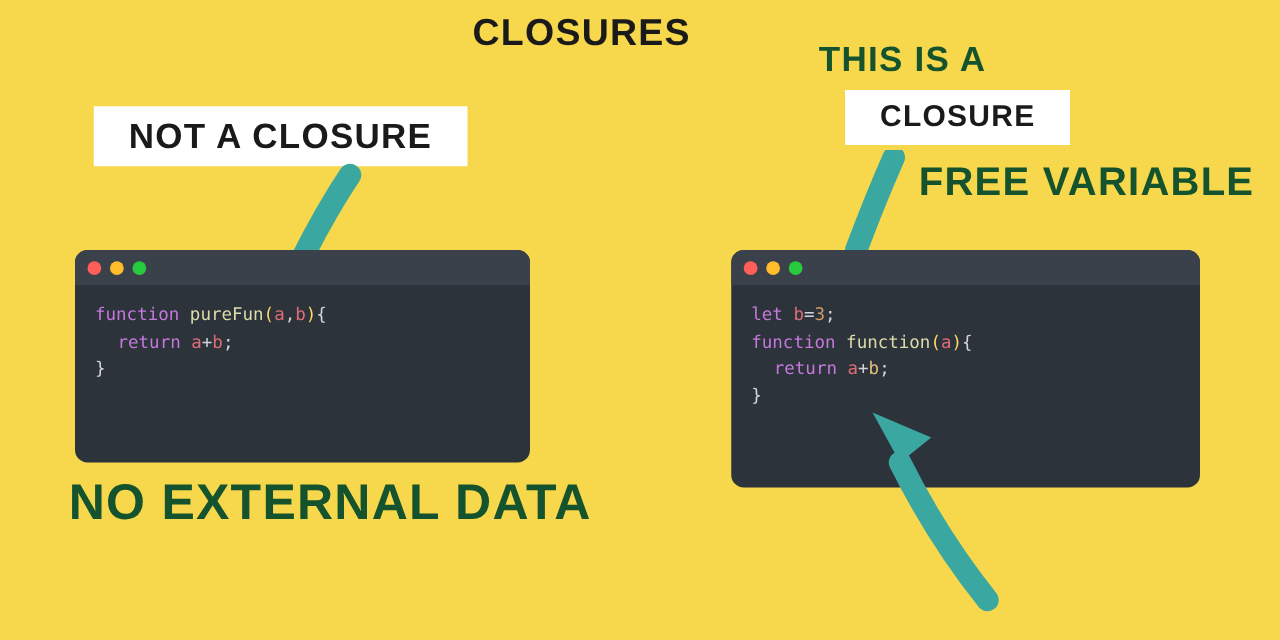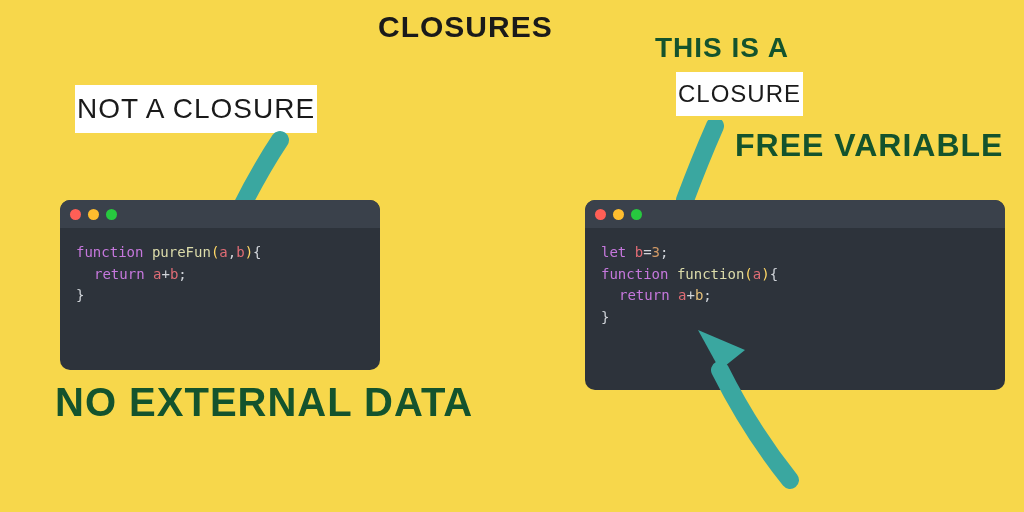--- a/index.html
+++ b/index.html
@@ -16,24 +16,24 @@
     font-weight: 900;
     color: #1a1a1a;
     letter-spacing: 1px;
     font-family: "Arial Black", sans-serif;
     text-transform: uppercase;
     text-align: center;
   }
   .label-box {
     position: absolute;
     background: #fff;
-    font-weight: 400;
+    font-weight: 700;
     color: #1a1a1a;
     font-family: "Arial Black", sans-serif;
-    padding: 8px 2px;
+    padding: 8px 28px;
     letter-spacing: 1px;
     text-transform: uppercase;
   }
   .caption {
     position: absolute;
     font-weight: 900;
     color: #14532d;
     font-family: "Arial Black", sans-serif;
     letter-spacing: 1px;
     text-transform: uppercase;
@@ -81,21 +81,21 @@
 
 <div class="title" style="left:378px; top:10px; font-size:30px;">CLOSURES</div>
 
 <div class="label-box" style="left:75px; top:85px; font-size:28px;">NOT A CLOSURE</div>
 
 <svg class="arrow" style="left:200px; top:130px;" width="120" height="130" viewBox="0 0 120 130">
   <path d="M80 10 Q60 40 40 80" stroke="#3aa7a0" stroke-width="18" fill="none" stroke-linecap="round"></path>
   <polygon points="40,80 18,110 62,98" fill="#3aa7a0"></polygon>
 </svg>
 
-<div class="code-window" style="left:60px; top:200px; width:320px; height:170px;">
+<div class="code-window" style="left:60px; top:200px; width:364px; height:170px;">
   <div class="code-titlebar">
     <span class="dot red"></span>
     <span class="dot yellow"></span>
     <span class="dot green"></span>
   </div>
   <div class="code-body">
     <div>
       <span class="tok-kw">function</span>
       <span> </span>
       <span class="tok-fn">pureFun</span><span class="tok-paren">(</span><span class="tok-var">a</span><span class="tok-op">,</span><span class="tok-var">b</span><span class="tok-paren">)</span><span class="tok-brace">{</span>
@@ -118,21 +118,21 @@
 <div class="caption" style="left:655px; top:32px; font-size:28px;">THIS IS A</div>
 <div class="label-box" style="left:676px; top:72px; font-size:24px;">CLOSURE</div>
 
 <div class="caption" style="left:735px; top:127px; font-size:32px;">FREE VARIABLE</div>
 
 <svg class="arrow" style="left:655px; top:120px;" width="100" height="130" viewBox="0 0 100 130">
   <path d="M60 6 Q45 40 30 80" stroke="#3aa7a0" stroke-width="18" fill="none" stroke-linecap="round"></path>
   <polygon points="30,80 10,112 52,100" fill="#3aa7a0"></polygon>
 </svg>
 
-<div class="code-window" style="left:585px; top:200px; width:420px; height:190px;">
+<div class="code-window" style="left:585px; top:200px; width:375px; height:190px;">
   <div class="code-titlebar">
     <span class="dot red"></span>
     <span class="dot yellow"></span>
     <span class="dot green"></span>
   </div>
   <div class="code-body">
     <div>
       <span class="tok-kw">let</span>
       <span> </span>
       <span class="tok-var">b</span><span class="tok-op">=</span><span class="tok-num">3</span><span class="tok-op">;</span>

